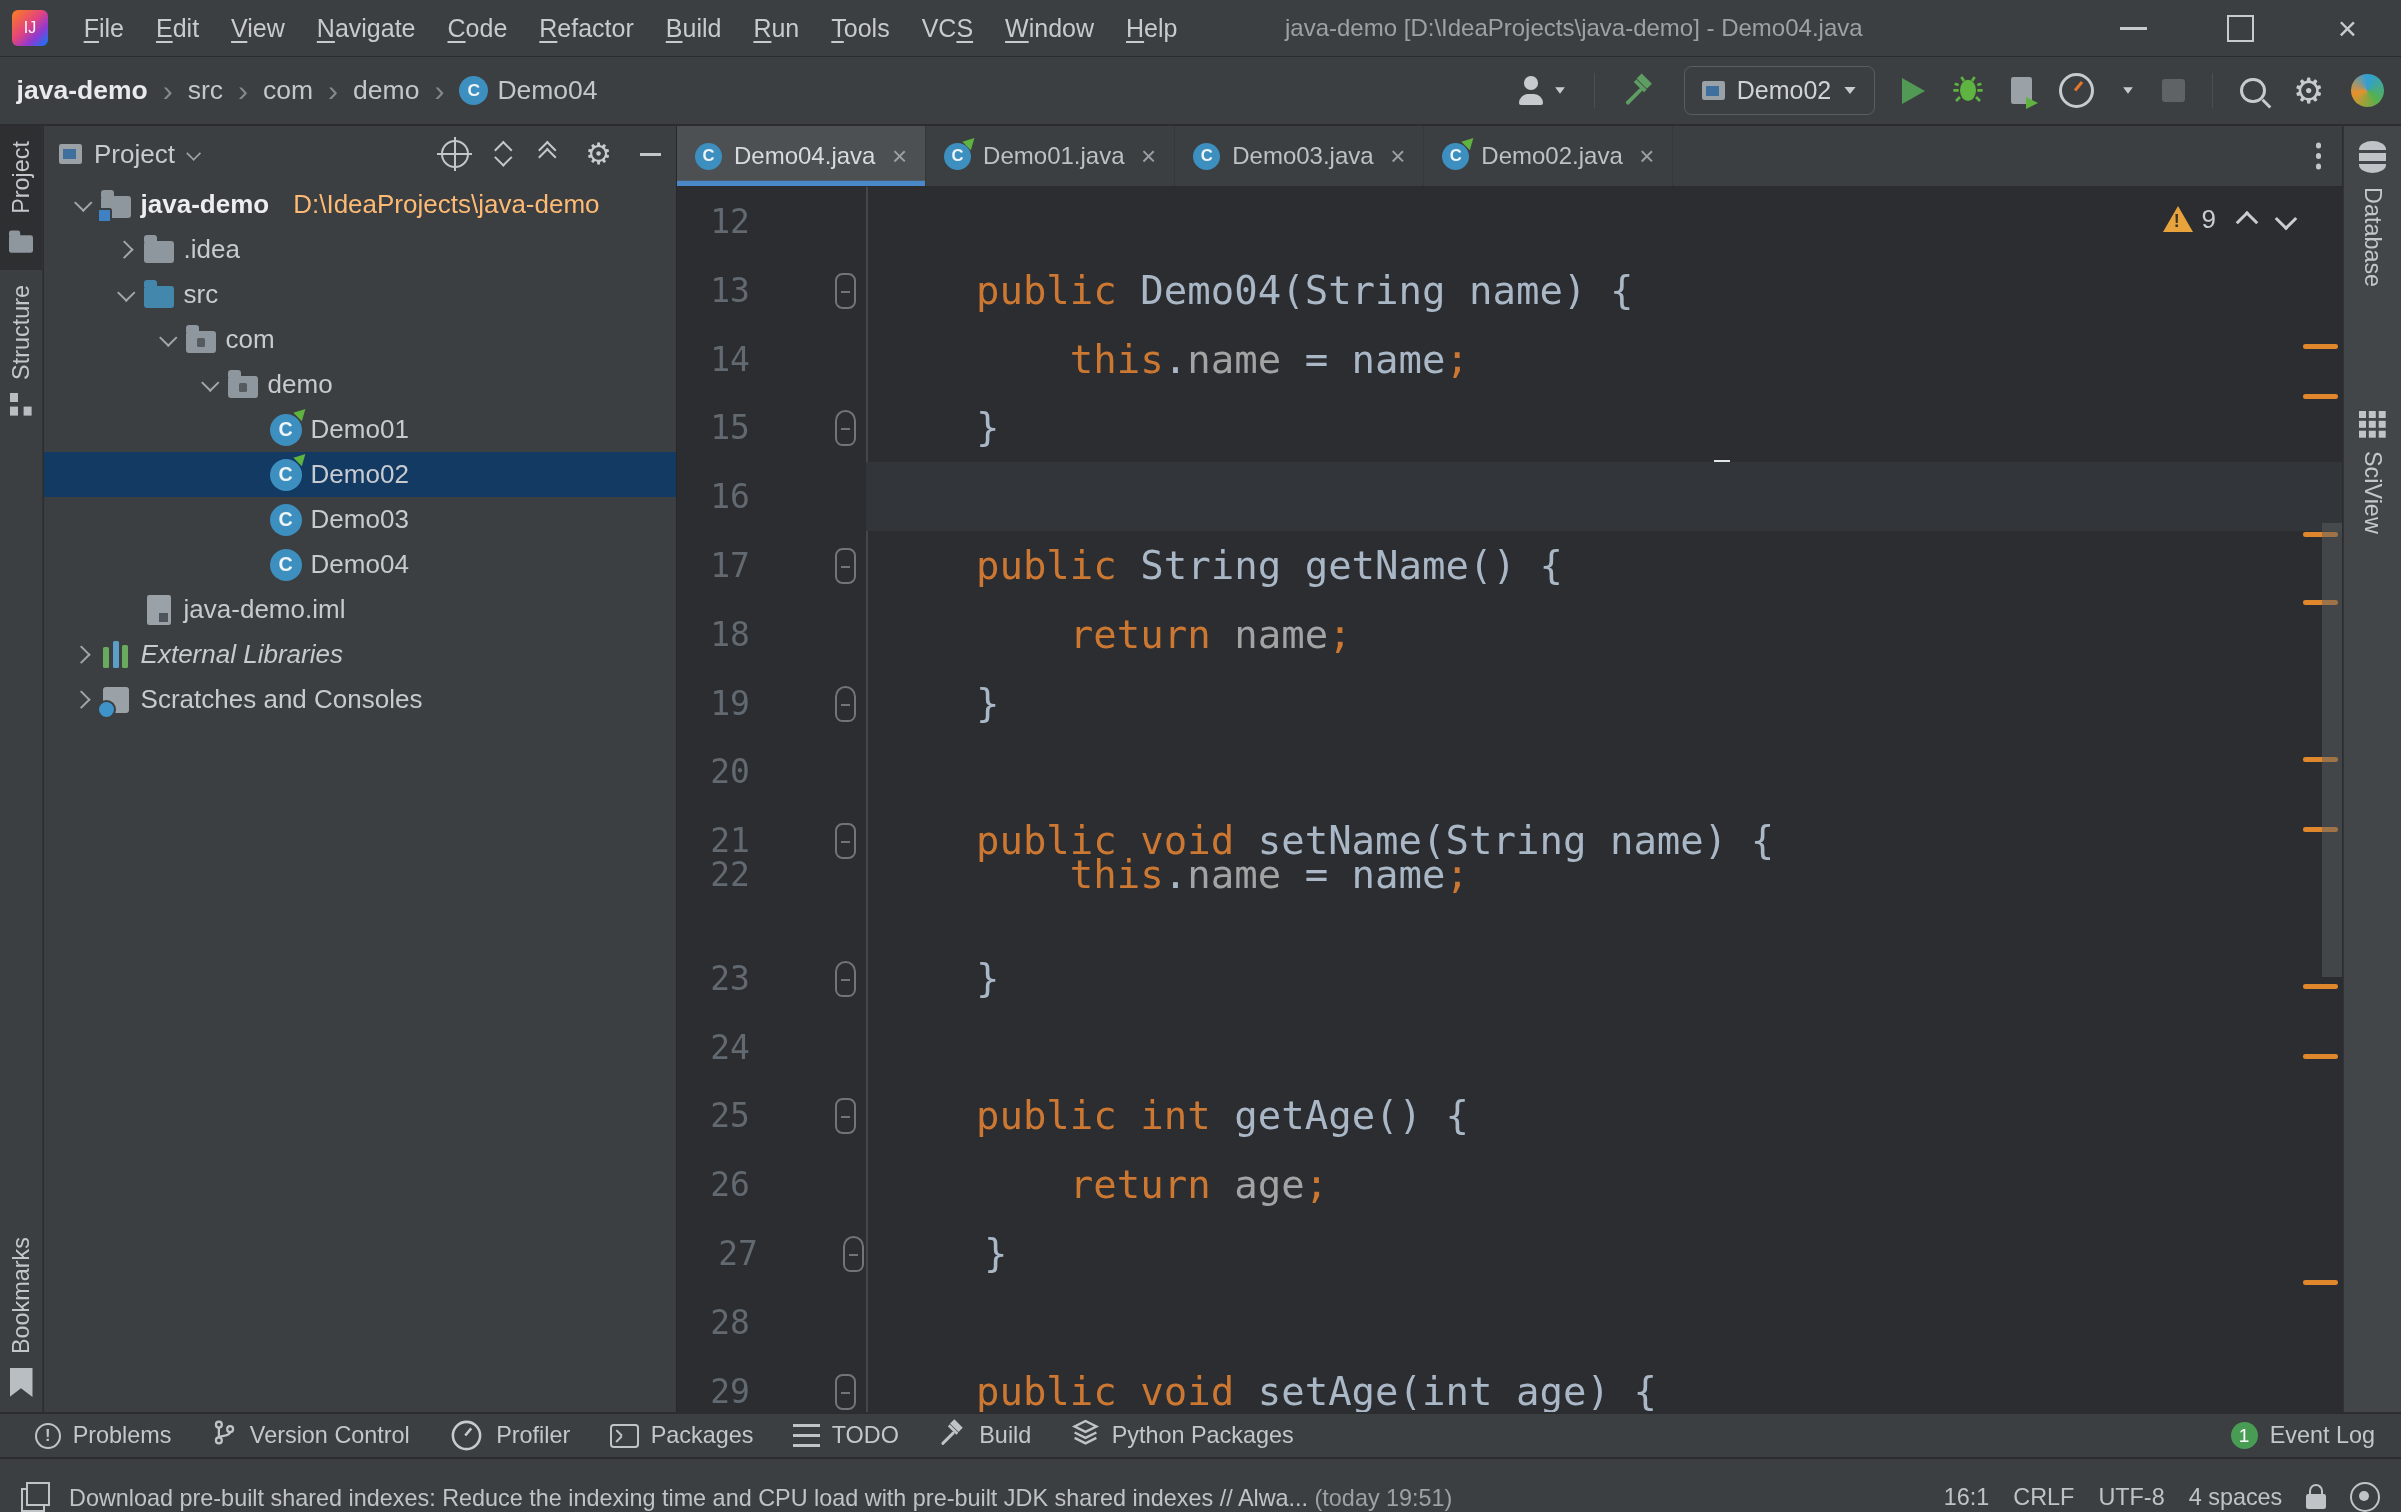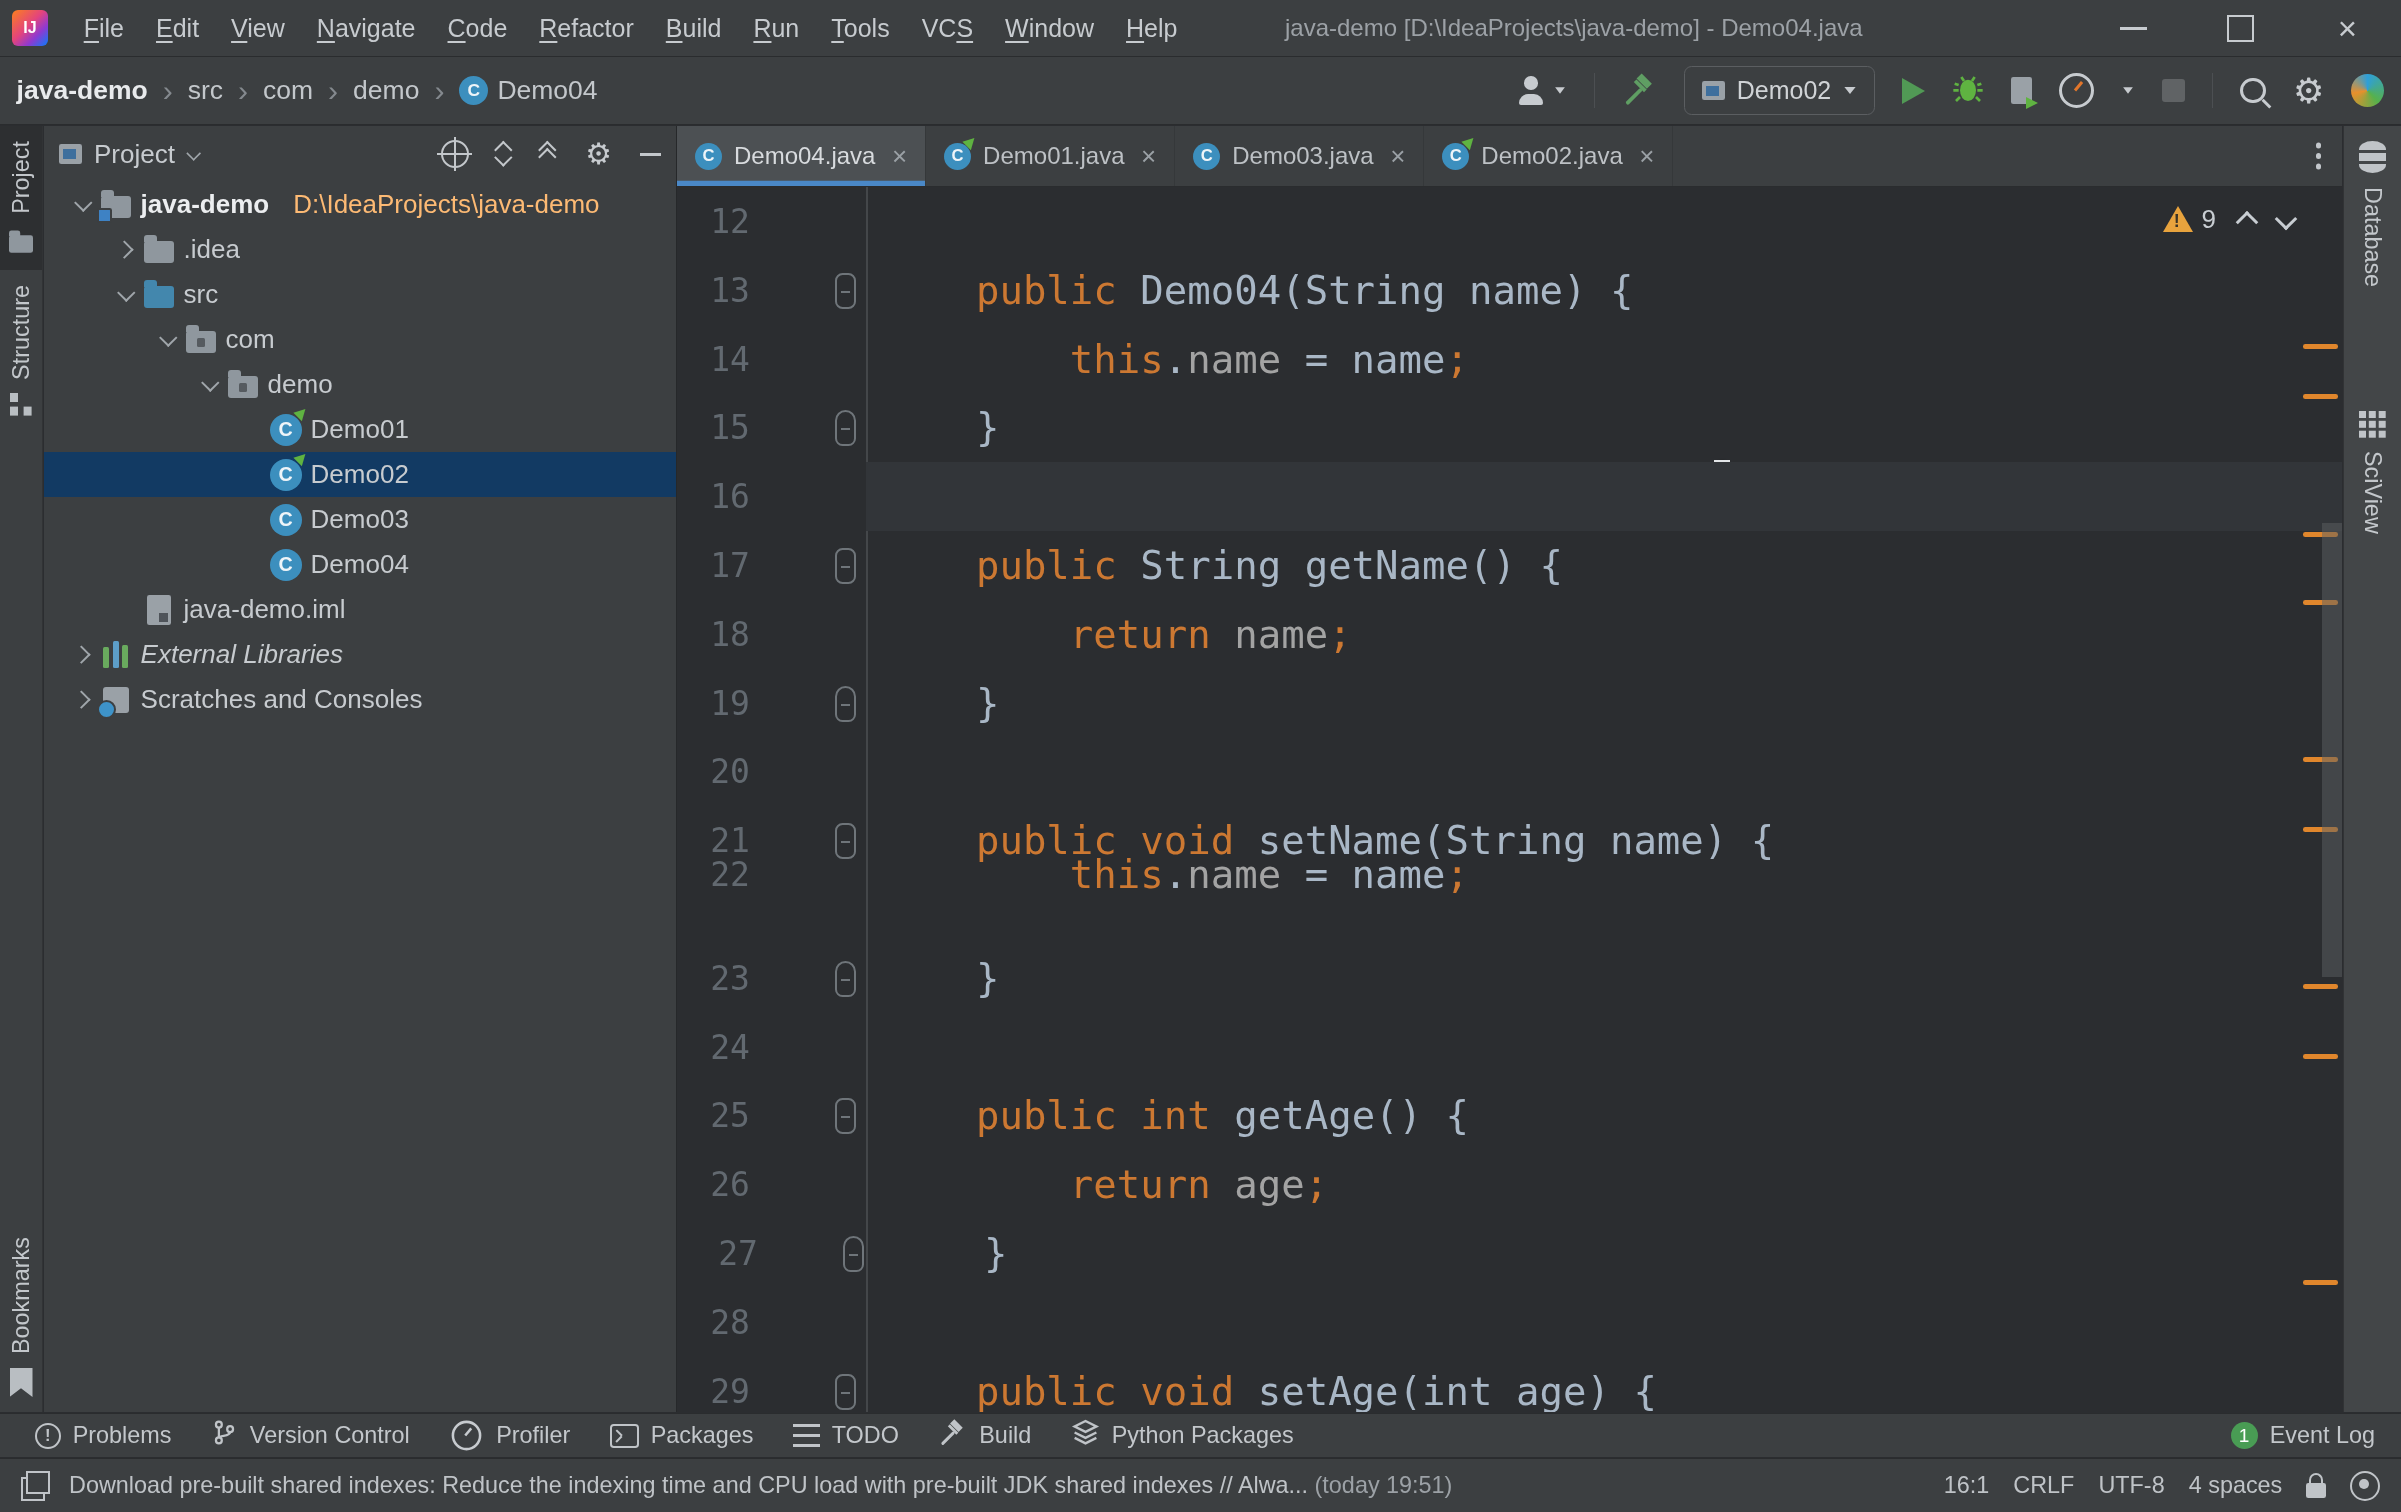--- a/index.html
+++ b/index.html
@@ -2,21 +2,21 @@
 <html style="font-size:12px"><head>
 <meta charset="utf-8">
 <style>
   html,body{margin:0;padding:0}
   body{width:2401px;height:1512px;position:relative;overflow:hidden;background:#2b2d30;
        font-family:"Liberation Sans",sans-serif;color:#bdc1c5;-webkit-font-smoothing:antialiased}
   
   .titlebar{position:absolute;left:0;top:0;right:0;height:56px;background:#3c3f41;border-bottom:1.5px solid #2a2c2e;display:flex;align-items:center}
   .logo{width:36px;height:36px;margin:0 19.7px 0 12px;border-radius:6px;flex:none;
         background:linear-gradient(135deg,#fc801d 0%,#e3447d 45%,#9039d0 70%,#087cfa 100%);
-        display:flex;align-items:center;justify-content:center;color:#fff;font-weight:bold;font-size:16px}
+        display:flex;align-items:center;justify-content:center;color:#fff;font-weight:normal;font-size:16px}
   .menu-item{padding:0 16px;font-size:25px;color:#c7cbcf;cursor:default}
   .menu-item u{text-decoration:underline;text-underline-offset:3.8px}
   .win-title{position:absolute;left:1285px;top:0;height:56px;display:flex;align-items:center;font-size:24px;color:#9ca1a6}
   .win-btns{position:absolute;right:0;top:0;height:56px;display:flex}
   .win-btn{width:107px;height:56px;display:flex;align-items:center;justify-content:center}
   .ic-min{width:27px;height:3px;background:#c7cbcf}
   .ic-max{width:23px;height:23px;border:2.3px solid #c7cbcf}
   .ic-close{font-size:33px;color:#c7cbcf;line-height:1}
   
   .toolbar{position:absolute;left:0;top:57px;right:0;height:67px;background:#3c3f41;border-bottom:1.5px solid #2a2c2e;display:flex;align-items:center}
@@ -132,21 +132,21 @@
   .scroll-thumb{position:absolute;right:0;width:19.7px;background:#5c5f61;opacity:.5}
   .ibeam{position:absolute;left:1043px;top:274px;width:3.8px;height:41px;background:#e3e6e8;box-shadow:0 0 3px rgba(0,0,0,.6)}
   .ibeam::before,.ibeam::after{content:"";position:absolute;left:-6px;width:16px;height:3.8px;background:#e3e6e8}
   .ibeam::before{top:-1.5px}.ibeam::after{bottom:-1.5px}
   
   .twbar{position:absolute;left:0;right:0;bottom:55px;height:43px;background:#3c3f41;border-top:1.5px solid #2a2c2e;display:flex;align-items:center;font-size:23.4px;color:#c3c7cb}
   .tw-item{display:flex;align-items:center;gap:12px;padding:0 19.7px;height:100%}
   .tw-item:first-child{margin-left:15px}
   .tw-right{margin-left:auto;margin-right:26px;display:flex;align-items:center;gap:12px}
   .evt-badge{width:27px;height:27px;border-radius:50%;background:#499c54;color:#fff;font-size:19px;display:flex;align-items:center;justify-content:center}
-  .statusbar{position:absolute;left:0;right:0;bottom:0;height:54px;background:#3c3f41;border-top:1.5px solid #2a2c2e;display:flex;align-items:center;font-size:23.4px;color:#bfc3c7;padding:0 21px;gap:18px;box-sizing:border-box}
+  .statusbar{position:absolute;left:0;right:0;bottom:0;height:54px;background:#3c3f41;border-top:1.5px solid #2a2c2e;display:flex;align-items:flex-end;font-size:23.4px;color:#bfc3c7;padding:0 21px;gap:18px;box-sizing:border-box}
   .st-right{margin-left:auto;display:flex;align-items:center;gap:24px}
   .probico{width:26px;height:26px;border:2.3px solid #c0c4c8;border-radius:50%;display:flex;align-items:center;justify-content:center;box-sizing:border-box}
   .probico::before{content:"!";font-size:16.6px;font-weight:bold;color:#c0c4c8}
   .termico{width:29px;height:24px;border:2.3px solid #c0c4c8;border-radius:3.8px;position:relative;box-sizing:border-box}
   .termico::before{content:"";position:absolute;left:3.8px;top:6px;width:8.3px;height:2.3px;background:#c0c4c8;transform:rotate(45deg)}
   .termico::after{content:"";position:absolute;left:3.8px;top:12px;width:8.3px;height:2.3px;background:#c0c4c8;transform:rotate(-45deg)}
   .todoico{width:27px;height:23px;background:repeating-linear-gradient(#c0c4c8 0 3px,transparent 3px 9.8px)}
   .lockico{width:19.7px;height:15px;background:#c0c4c8;border-radius:2.3px;position:relative;margin-top:9px}
   .lockico::before{content:"";position:absolute;left:2.3px;top:-9.8px;width:10.6px;height:9px;border:2.3px solid #c0c4c8;border-bottom:none;border-radius:7.6px 7.6px 0 0}
   .swirl{width:30px;height:30px;border:2.3px solid #c0c4c8;border-radius:50%;position:relative;box-sizing:border-box}

